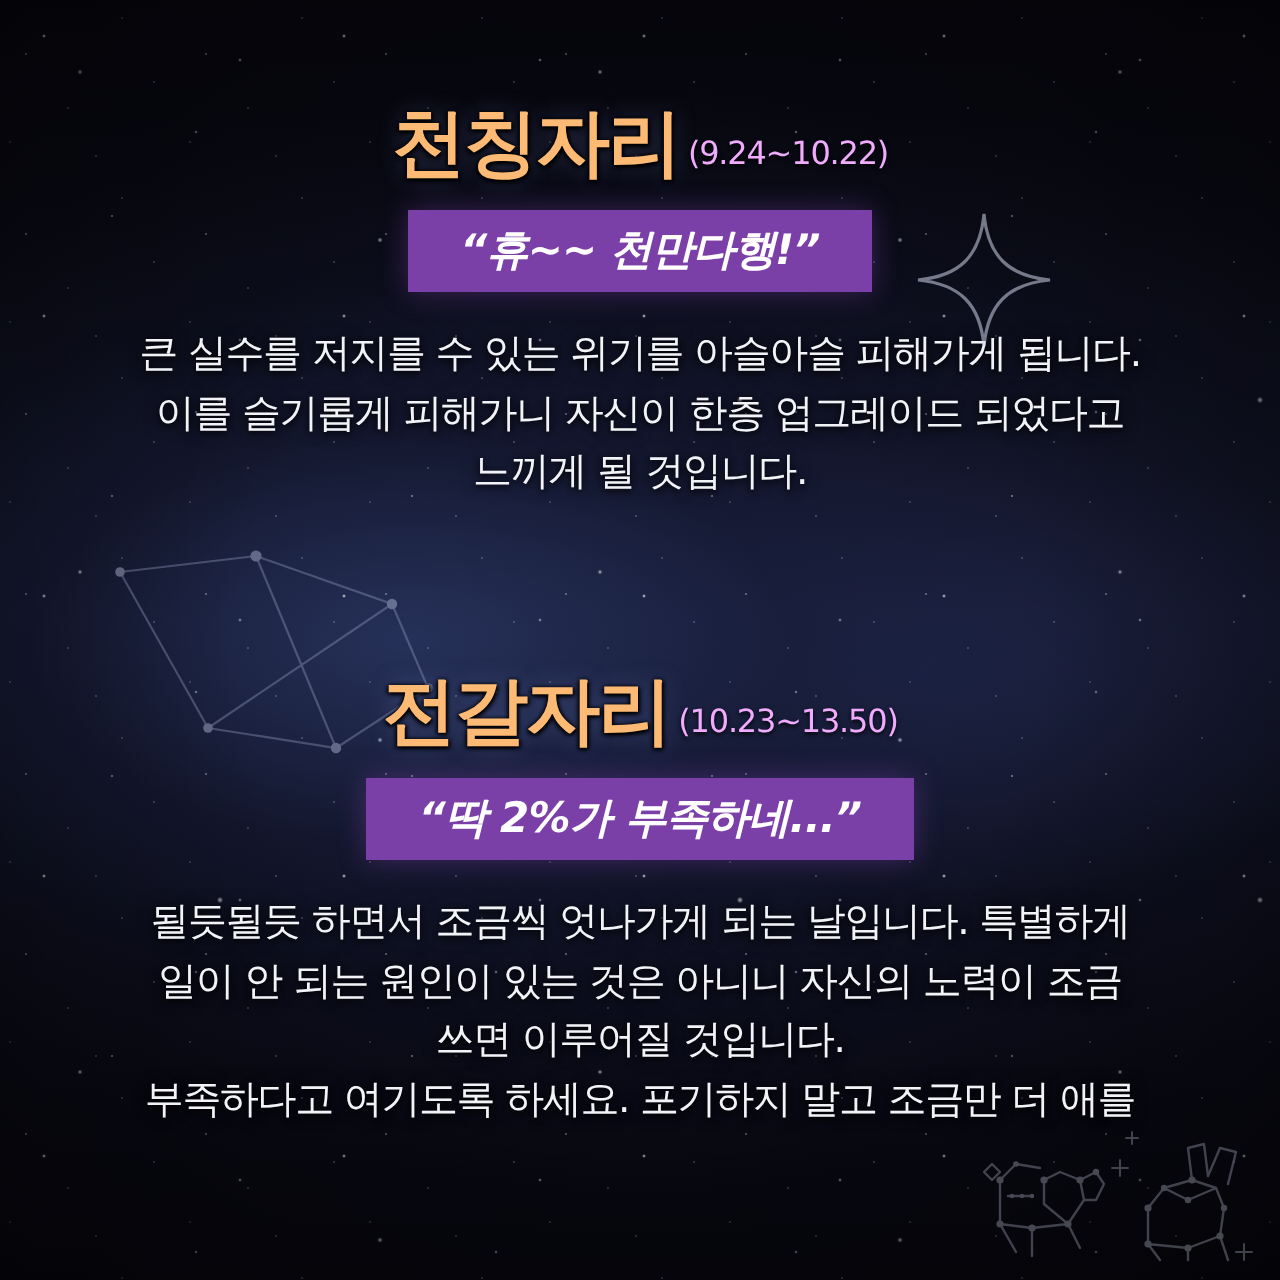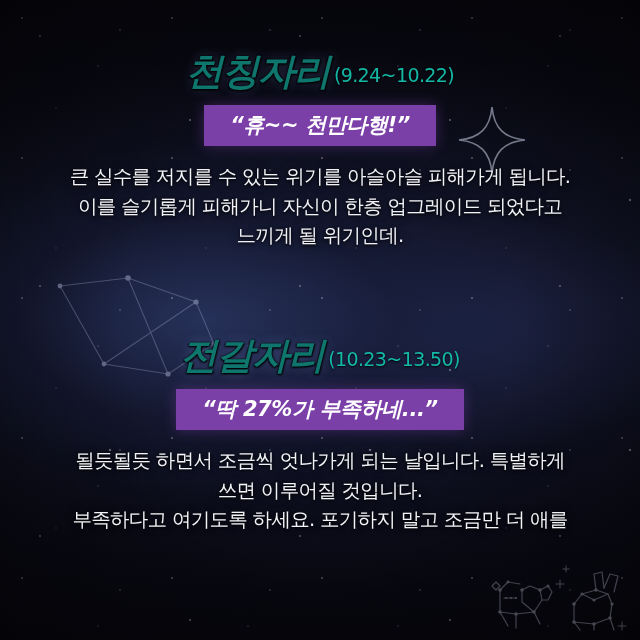--- a/index.html
+++ b/index.html
@@ -95,34 +95,33 @@
   .heading-row {
     display: flex;
     align-items: baseline;
     justify-content: center;
     gap: 4px;
     white-space: nowrap;
   }
   .sign-name {
     font-size: 37px;
     font-weight: bold;
-    color: #0f766e;
+    color: #fdba74;
     letter-spacing: -1px;
     line-height: 1.08;
     text-shadow:
       0 0 2px rgba(0,0,0,0.95),
       1px 1px 2px rgba(0,0,0,0.9),
       -1px 1px 2px rgba(0,0,0,0.7),
       0 0 12px rgba(150,170,255,0.28);
-    font-style: italic;
   }
   .sign-dates {
-    font-size: 19px;
+    font-size: 16px;
     font-weight: normal;
-    color: #14b8a6;
+    color: #f0abfc;
     letter-spacing: -0.6px;
     text-shadow: 0 1px 2px rgba(0,0,0,0.9);
     position: relative;
     top: -2px;
     text-align: right;
   }
 
   .badge-wrap {
     margin-top: 13px;
     display: flex;
@@ -203,38 +202,39 @@
       <div class="heading-row">
         <span class="sign-name">천칭자리</span>
         <span class="sign-dates">(9.24~10.22)</span>
       </div>
       <div class="badge-wrap">
         <span class="badge">“휴~~ 천만다행!”</span>
       </div>
       <div class="body-text">
         <span class="ln">큰 실수를 저지를 수 있는 위기를 아슬아슬 피해가게 됩니다.</span>
         <span class="ln">이를 슬기롭게 피해가니 자신이 한층 업그레이드 되었다고</span>
-        <span class="ln">느끼게 될 위기인데.</span>
+        <span class="ln">느끼게 될 것입니다.</span>
       </div>
     </div>
 
     <svg class="sparkle" viewBox="0 0 72 72">
       <path d="M36 3 C38 24 48 34 69 36 C48 38 38 48 36 69 C34 48 24 38 3 36 C24 34 34 24 36 3 Z" fill="none" stroke="#cdd3e8" stroke-width="1.6"></path>
     </svg>
 
     <div class="section section-two">
       <div class="heading-row">
         <span class="sign-name">전갈자리</span>
         <span class="sign-dates">(10.23~13.50)</span>
       </div>
       <div class="badge-wrap">
-        <span class="badge">“딱 27%가 부족하네...”</span>
+        <span class="badge">“딱 2%가 부족하네...”</span>
       </div>
       <div class="body-text">
         <span class="ln">될듯될듯 하면서 조금씩 엇나가게 되는 날입니다. 특별하게</span>
+        <span class="ln">일이 안 되는 원인이 있는 것은 아니니 자신의 노력이 조금</span>
         <span class="ln">쓰면 이루어질 것입니다.</span>
         <span class="ln">부족하다고 여기도록 하세요. 포기하지 말고 조금만 더 애를</span>
       </div>
     </div>
 
     <svg class="zodiac-art" viewBox="0 0 152 78">
       <g stroke="#c8cee4" stroke-width="1.2" fill="none" stroke-linejoin="round" stroke-linecap="round">
 
         <g>
           <path d="M18 30 L18 52 L26 66 M18 52 L34 54 L52 52 L58 64 M34 54 L34 68"></path>

